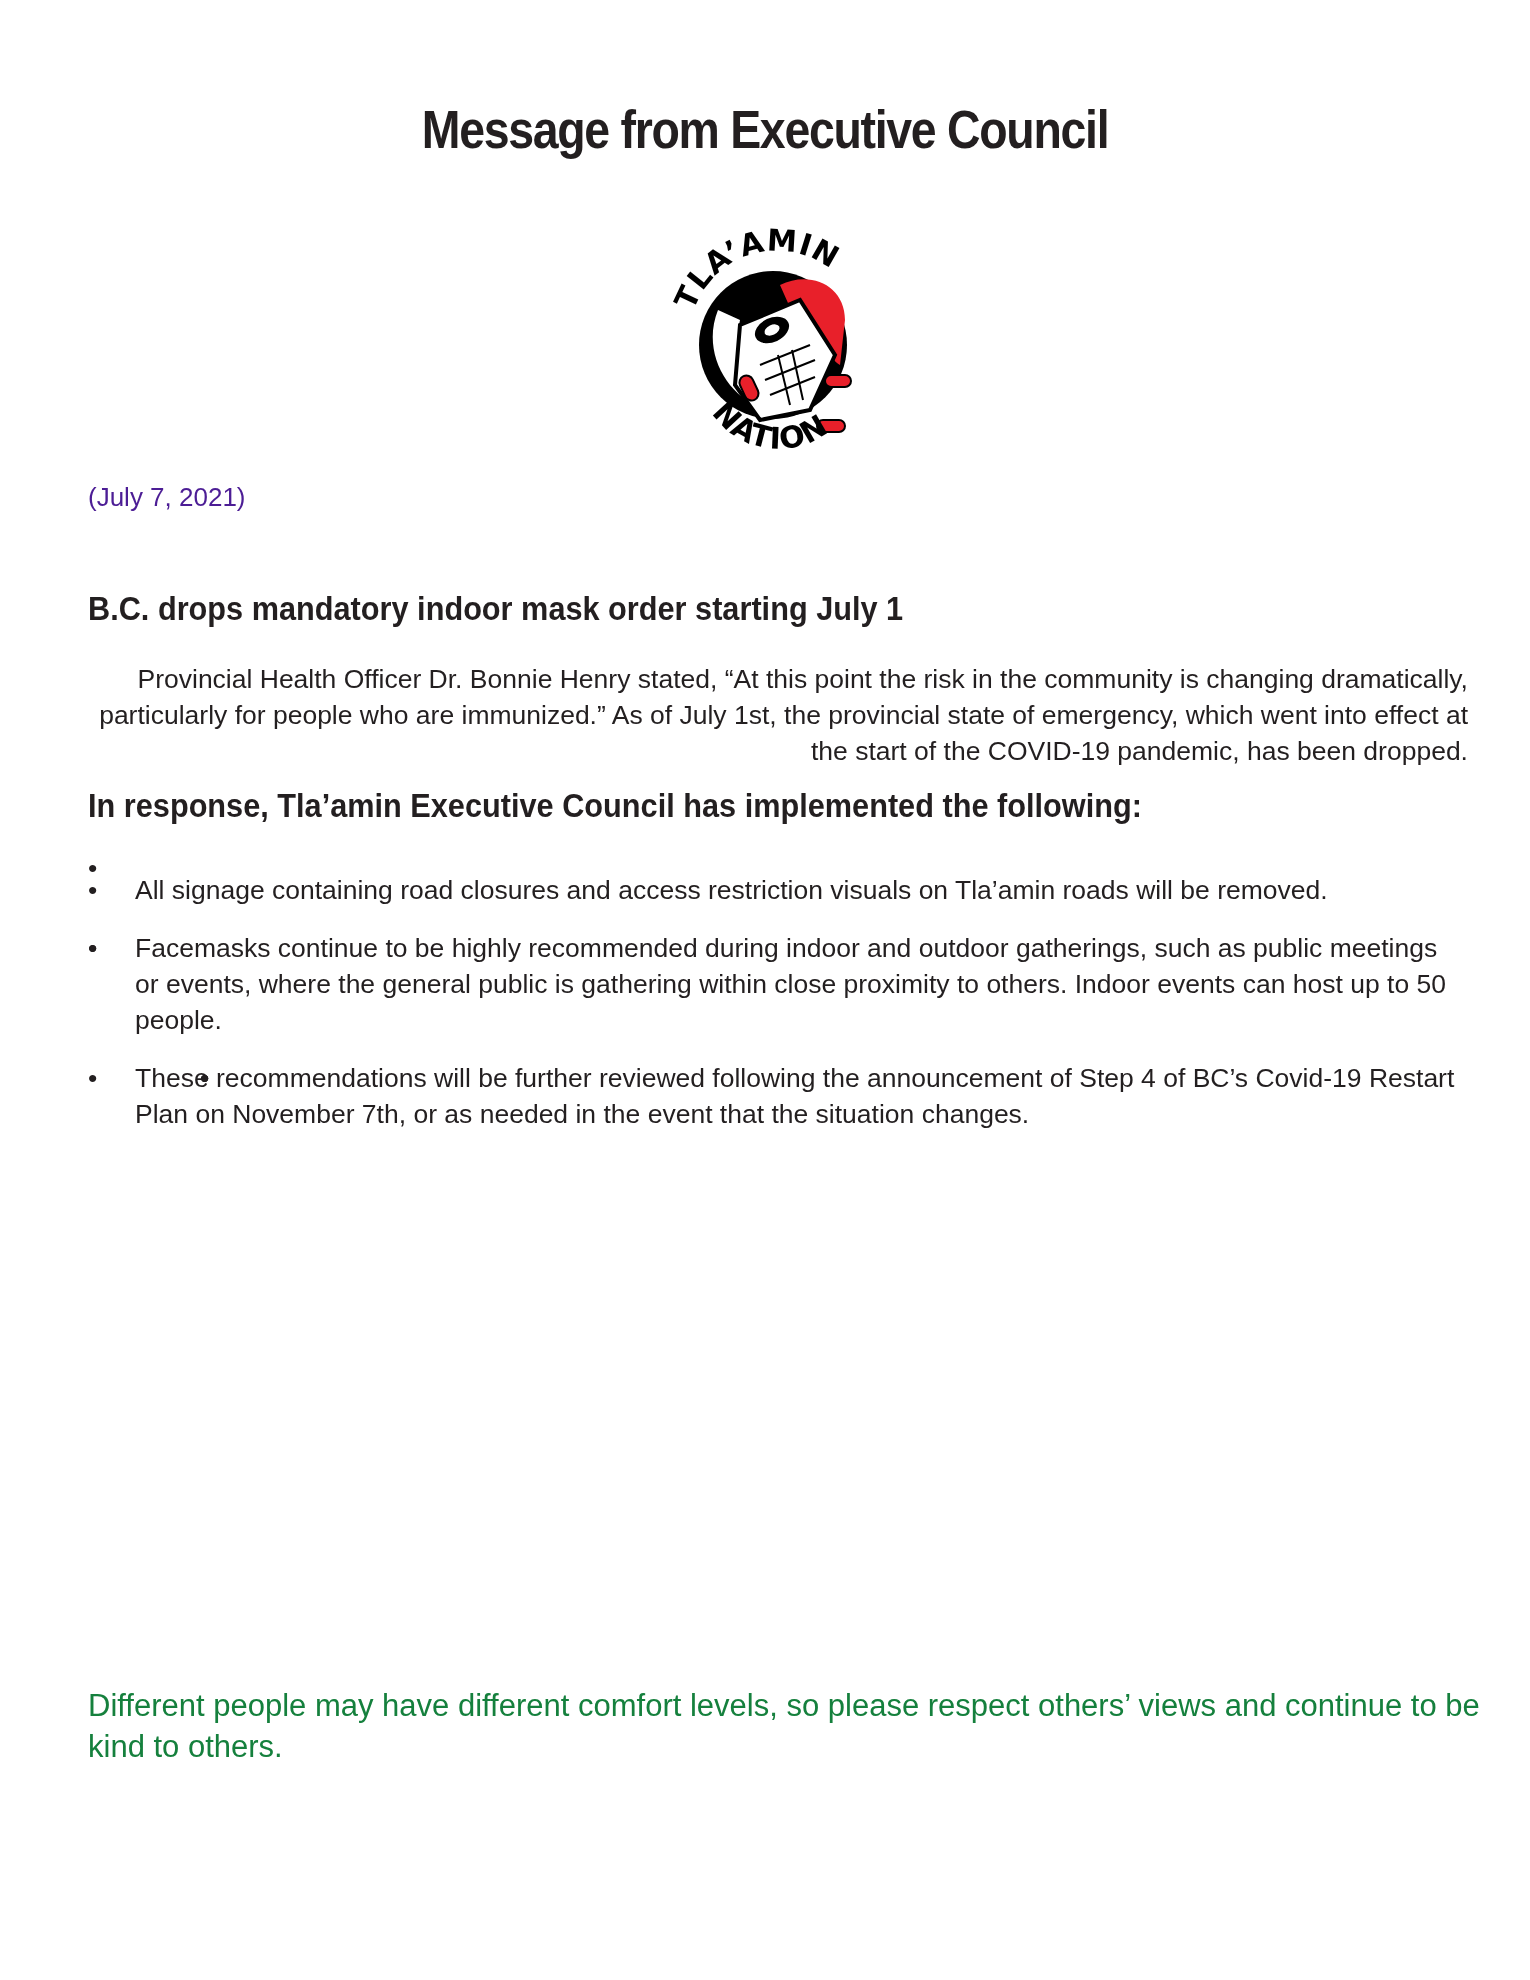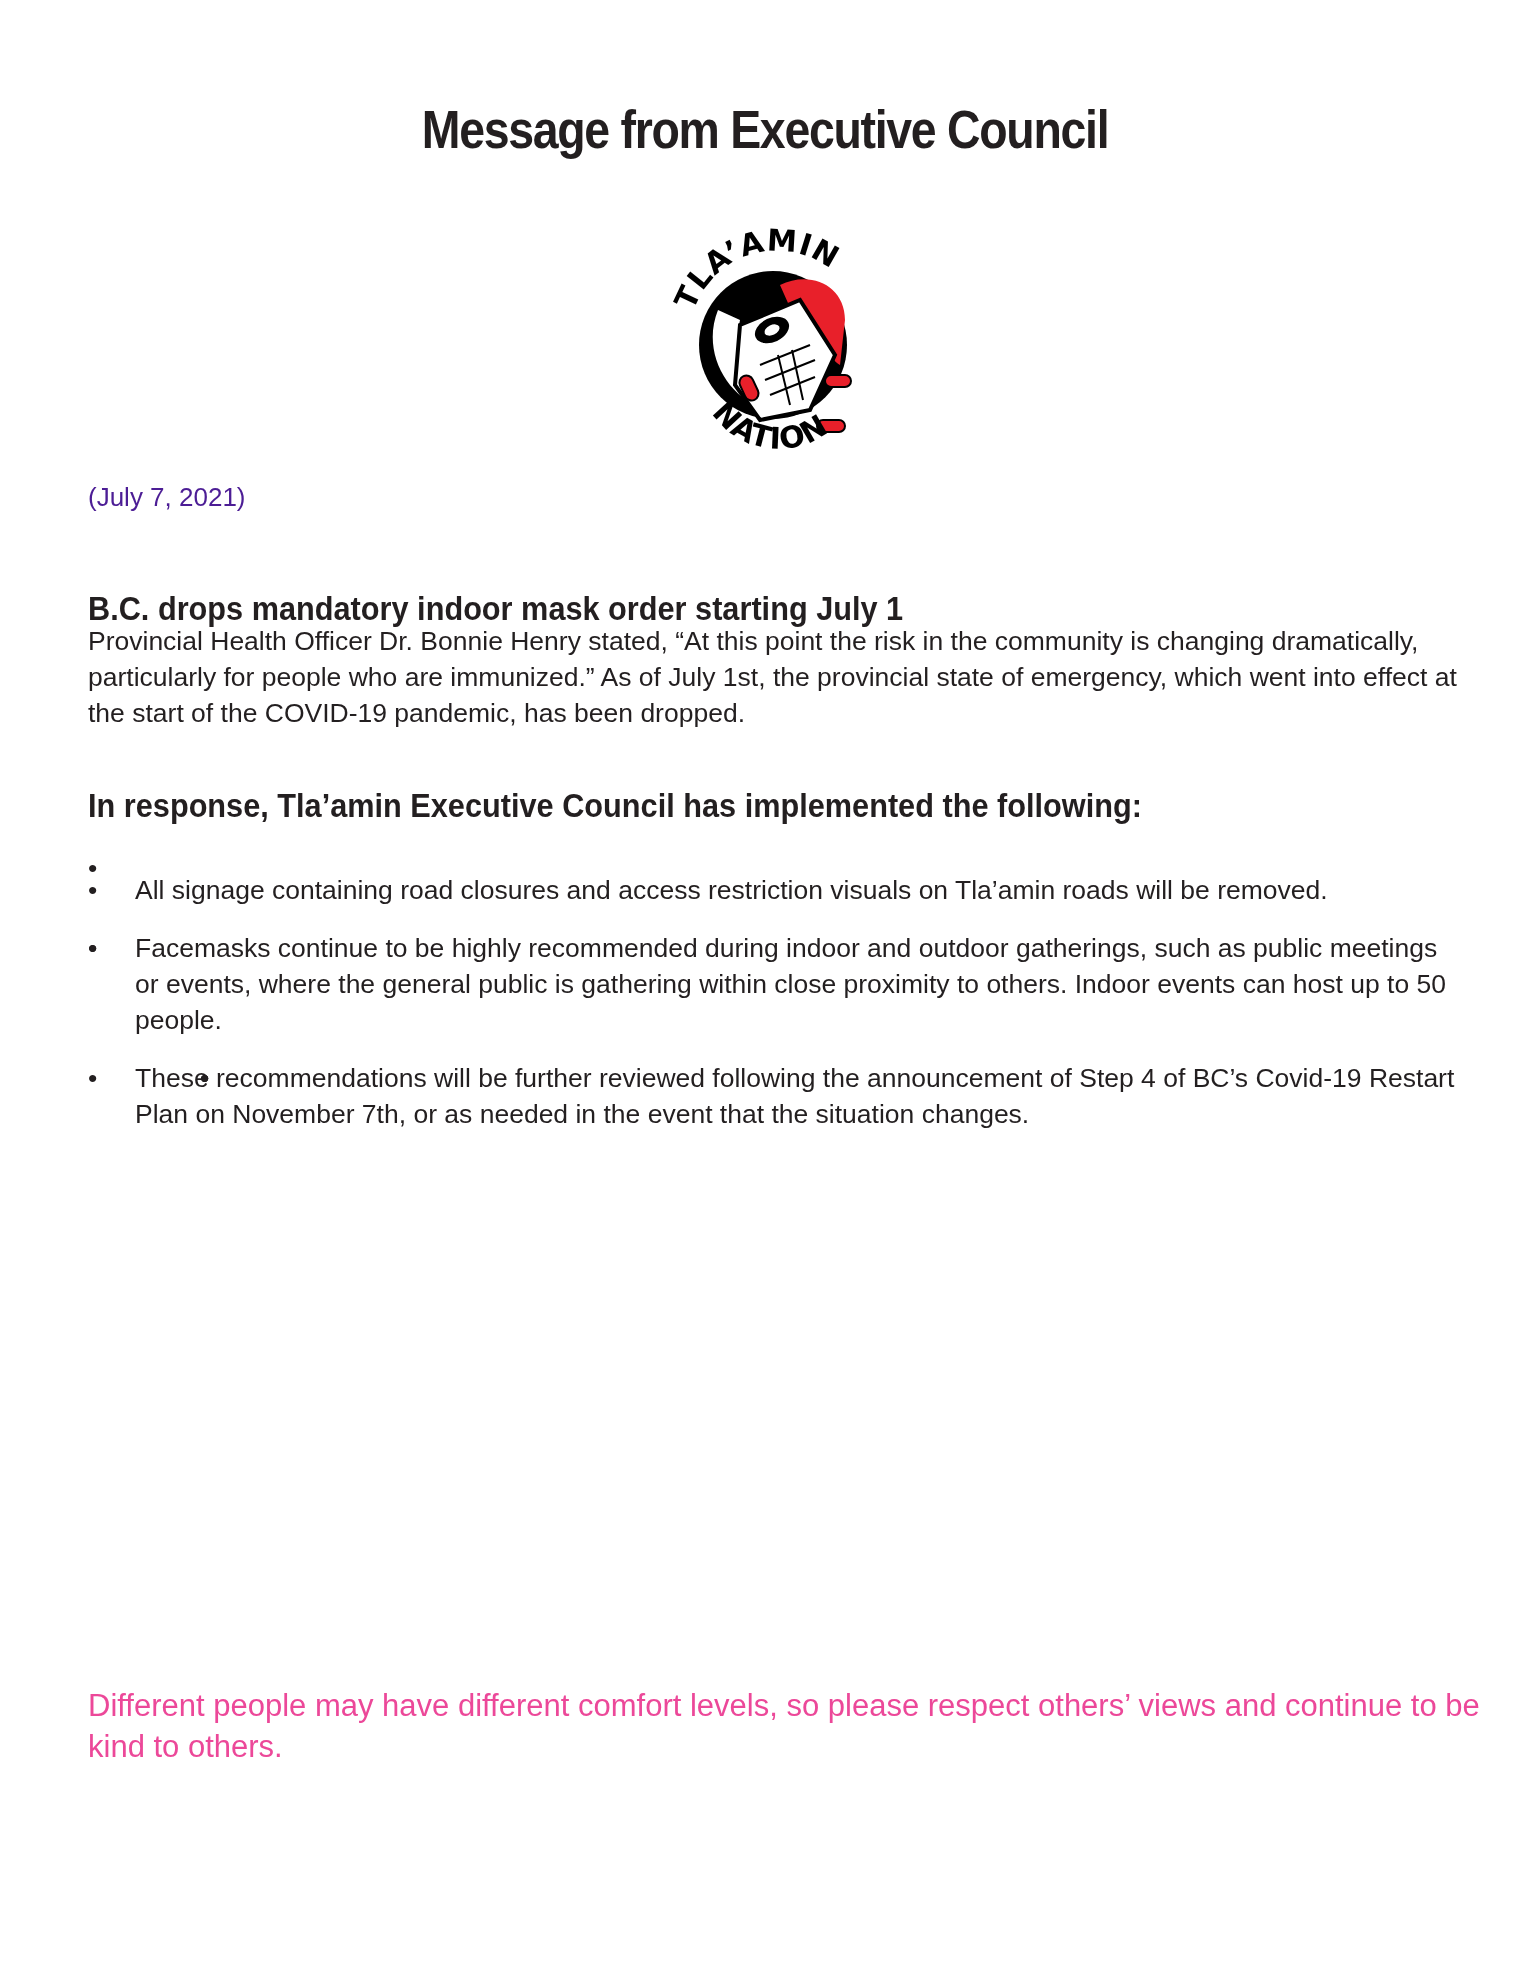--- a/index.html
+++ b/index.html
@@ -16,31 +16,31 @@
   .date {
     position: absolute; left: 88px; top: 482px; font-size: 26px; color: #4c1d95;
   }
   .h2 {
     position: absolute; left: 88px; font-size: 33px; font-weight: bold; color: #231f20;
     white-space: nowrap;
   }
   .h2-1 { top: 590px; transform: scaleX(0.93); transform-origin: left top; }
   .h2-2 { top: 787px; transform: scaleX(0.93); transform-origin: left top; }
   .para {
-    position: absolute; left: 88px; top: 623px; width: 1380px;
-    font-size: 26.5px; line-height: 36px; color: #231f20;
+    position: absolute; left: 88px; top: 661px; width: 1380px;
+    font-size: 26.5px; line-height: 36px; color: #231f20; text-align: right;
   }
   .list { position: absolute; left: 88px; top: 850px; width: 1380px; }
   .item { position: relative; padding-left: 47px; font-size: 26.5px; line-height: 36px; margin-bottom: 22px; }
   .item .bullet { position: absolute; left: 0; top: 0; }
   .sub { position: relative; padding-left: 159px; font-size: 26.5px; line-height: 36px; margin-bottom: 22px; }
   .sub .bullet { position: absolute; left: 112px; top: 0; }
   .closing {
     position: absolute; left: 88px; top: 1685px; width: 1400px;
-    font-size: 31px; line-height: 41px; color: #ec4899;
+    font-size: 31px; line-height: 41px; color: #15803d;
   }
 </style>
 </head>
 <body>
 
 <div class="title">Message from Executive Council</div>
 
 <div class="logo">
   <svg width="230" height="250" viewBox="0 0 230 250">
     <defs>

